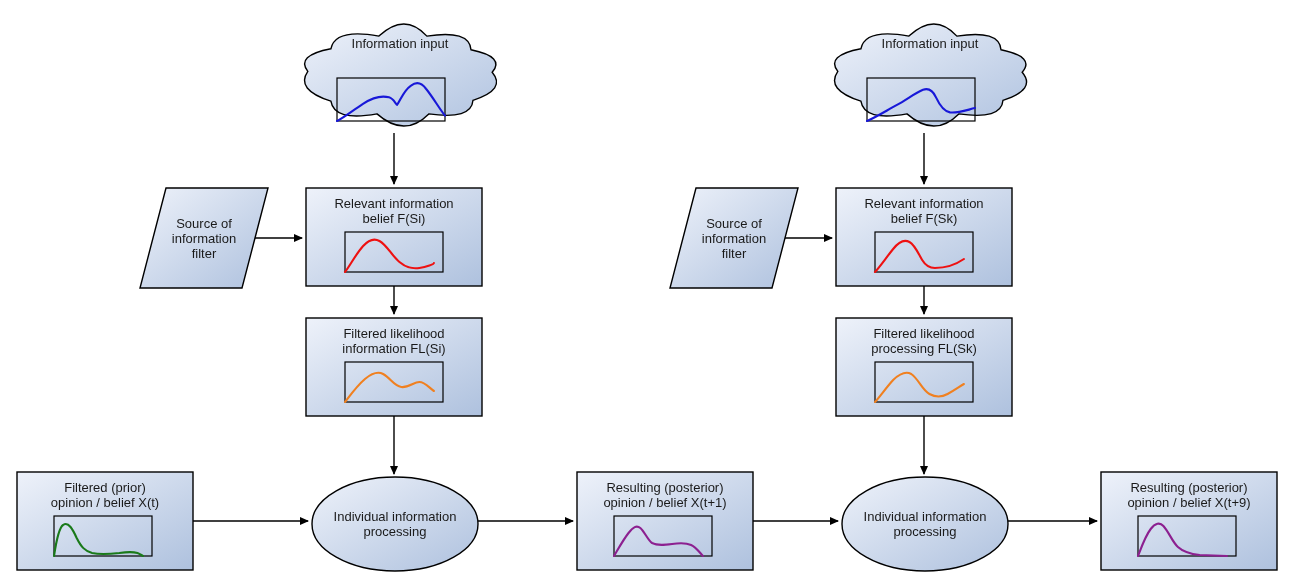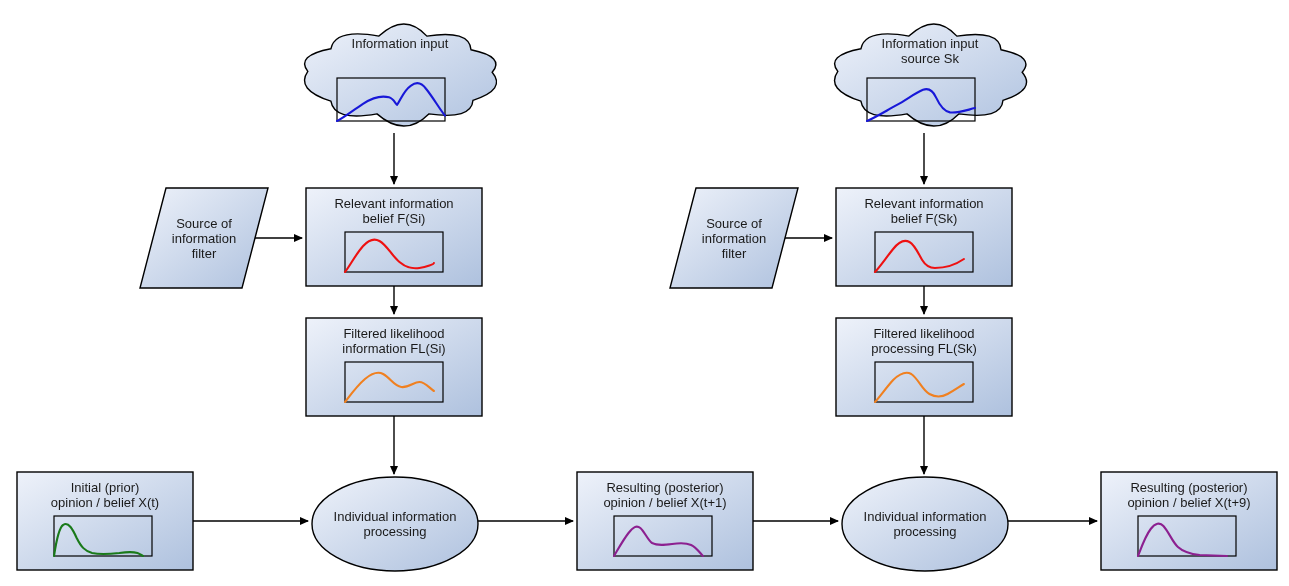--- a/index.html
+++ b/index.html
@@ -140,26 +140,26 @@
         <g>
           <ellipse cx="395" cy="524" rx="83" ry="47" fill="url(#grad-node)" stroke="#000000" stroke-width="1.4"></ellipse>
         </g>
         <g>
           <ellipse cx="925" cy="524" rx="83" ry="47" fill="url(#grad-node)" stroke="#000000" stroke-width="1.4"></ellipse>
         </g>
       </g>
   </svg>
   <div id="labels-layer">
       <div class="node-label" style="left: 280px; top: 36px; width: 240px;"><span class="lbl-line">Information input</span></div>
-      <div class="node-label" style="left: 810px; top: 36px; width: 240px;"><span class="lbl-line">Information input</span><span class="lbl-line">source Sk</span></div>
+      <div class="node-label" style="left: 810px; top: 36px; width: 240px;"><span class="lbl-line">Information input</span></div>
       <div class="node-label" style="left: 140px; top: 215.5px; width: 128px;"><span class="lbl-line">Source of</span><span class="lbl-line">information</span><span class="lbl-line">filter</span></div>
       <div class="node-label" style="left: 670px; top: 215.5px; width: 128px;"><span class="lbl-line">Source of</span><span class="lbl-line">information</span><span class="lbl-line">filter</span></div>
       <div class="node-label" style="left: 306px; top: 196px; width: 176px;"><span class="lbl-line">Relevant information</span><span class="lbl-line">belief F(Si)</span></div>
       <div class="node-label" style="left: 836px; top: 196px; width: 176px;"><span class="lbl-line">Relevant information</span><span class="lbl-line">belief F(Sk)</span></div>
       <div class="node-label" style="left: 306px; top: 326px; width: 176px;"><span class="lbl-line">Filtered likelihood</span><span class="lbl-line">information FL(Si)</span></div>
       <div class="node-label" style="left: 836px; top: 326px; width: 176px;"><span class="lbl-line">Filtered likelihood</span><span class="lbl-line">processing FL(Sk)</span></div>
-      <div class="node-label" style="left: 17px; top: 480px; width: 176px;"><span class="lbl-line">Initial (prior)</span><span class="lbl-line">opinion / belief X(t)</span></div>
+      <div class="node-label" style="left: 17px; top: 480px; width: 176px;"><span class="lbl-line">Filtered (prior)</span><span class="lbl-line">opinion / belief X(t)</span></div>
       <div class="node-label" style="left: 577px; top: 480px; width: 176px;"><span class="lbl-line">Resulting (posterior)</span><span class="lbl-line">opinion / belief X(t+1)</span></div>
       <div class="node-label" style="left: 1101px; top: 480px; width: 176px;"><span class="lbl-line">Resulting (posterior)</span><span class="lbl-line">opinion / belief X(t+9)</span></div>
       <div class="node-label" style="left: 312px; top: 509px; width: 166px;"><span class="lbl-line">Individual information</span><span class="lbl-line">processing</span></div>
       <div class="node-label" style="left: 842px; top: 509px; width: 166px;"><span class="lbl-line">Individual information</span><span class="lbl-line">processing</span></div>
     </div>
 </div>
 
 </body></html>

